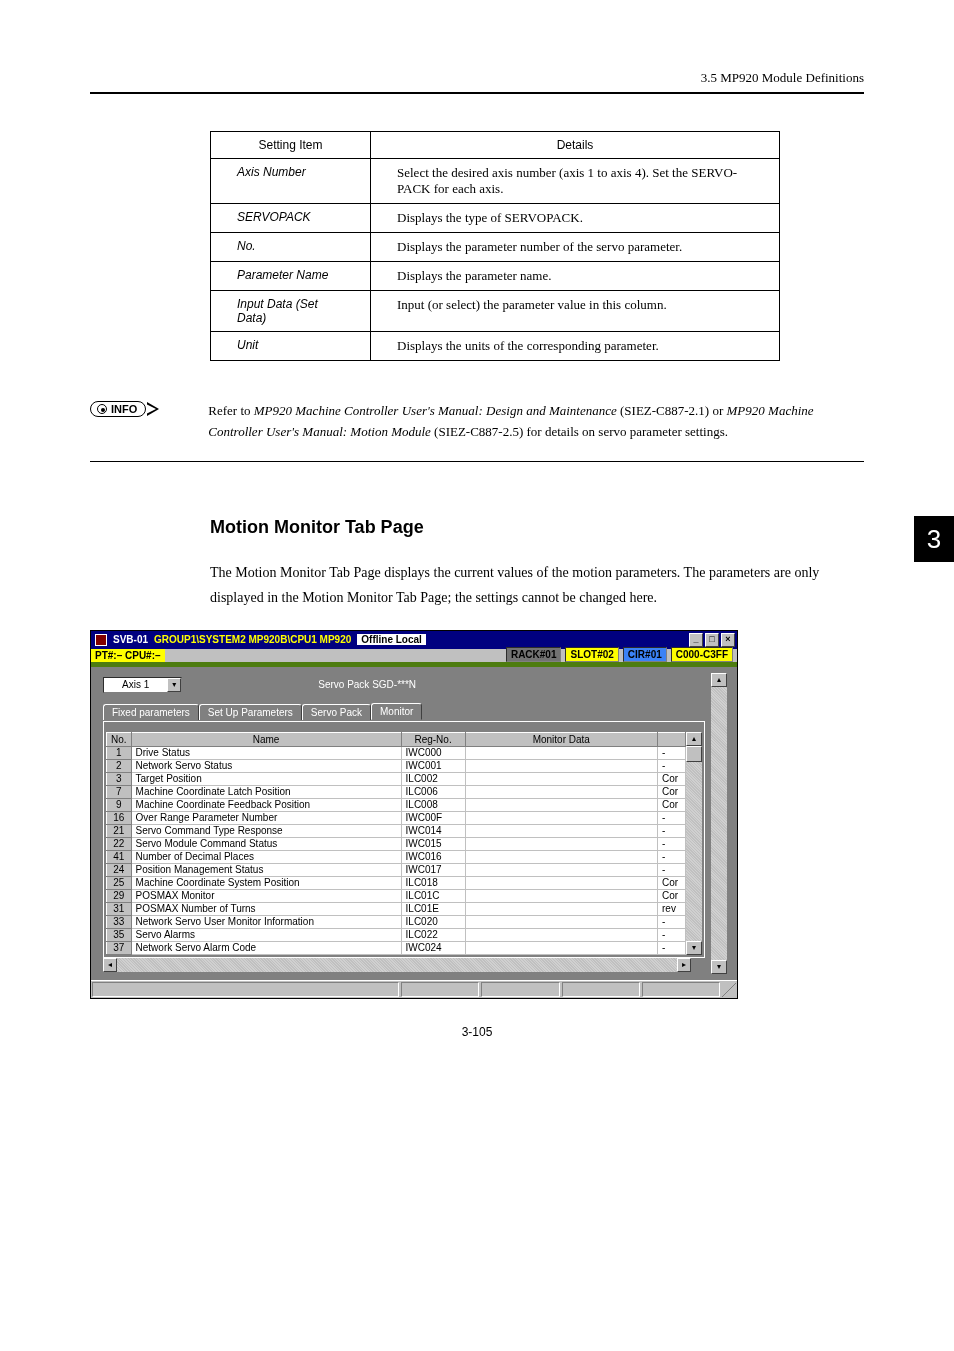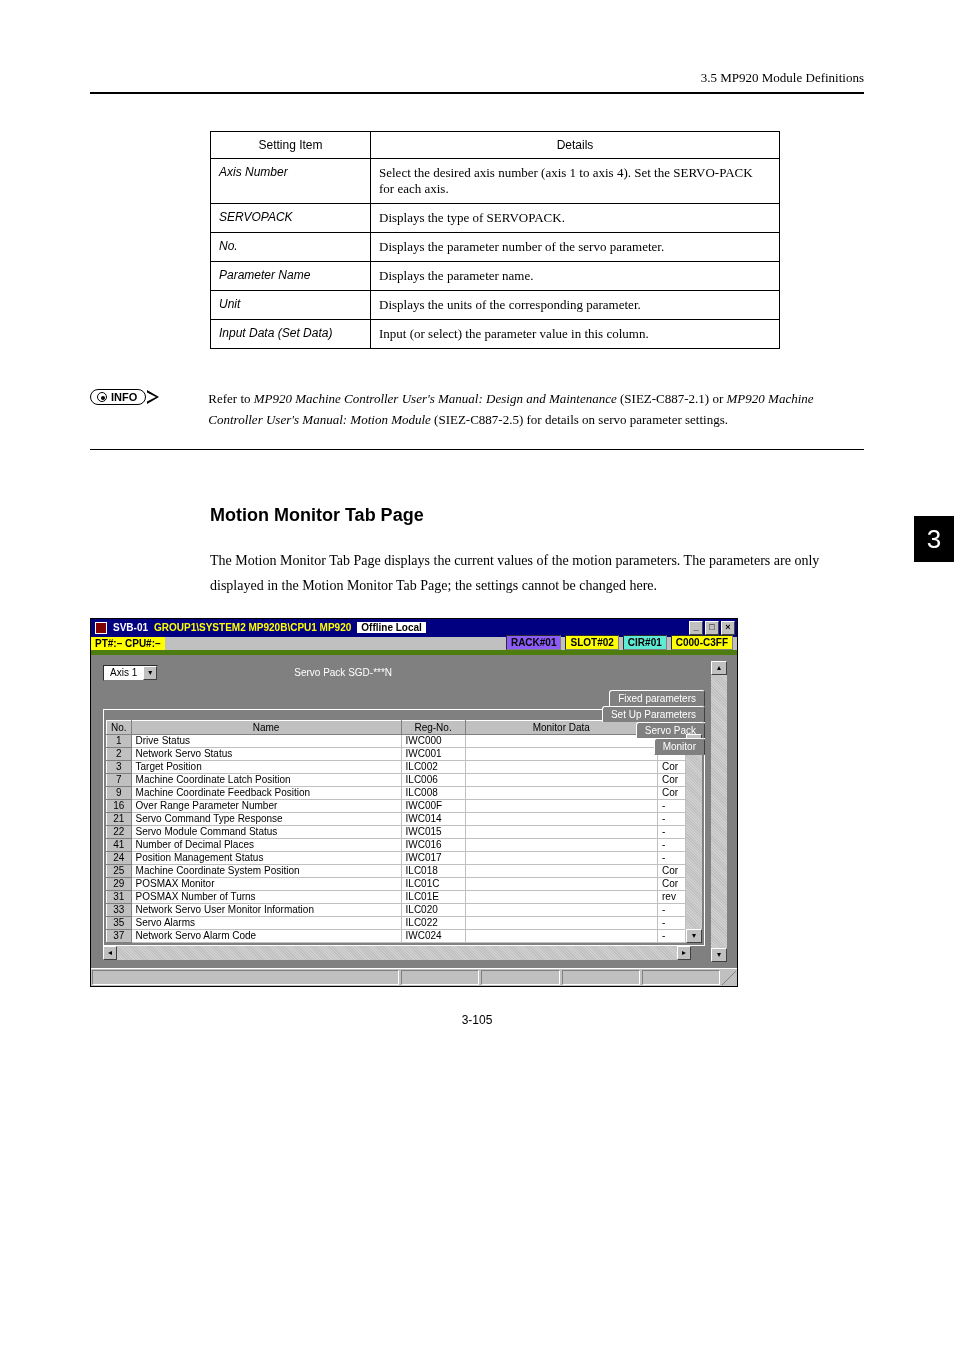--- a/index.html
+++ b/index.html
@@ -28,21 +28,21 @@
   }
   .settings-table {
     margin-left: 120px;
     border-collapse: collapse;
     width: 570px;
     font-size: 13px;
     margin-bottom: 40px;
   }
   .settings-table th, .settings-table td {
     border: 1px solid #000;
-    padding: 6px 8px;
+    padding: 6px 26px;
     text-align: left;
     vertical-align: top;
   }
   .settings-table th {
     font-weight: normal;
     text-align: center;
     font-family: Arial, Helvetica, sans-serif;
     font-size: 12px;
   }
   .settings-table td:first-child {
@@ -191,24 +191,24 @@
   .inner-panel {
     background: #808080;
     flex: 1;
   }
   .axis-row { display: flex; align-items: center; gap: 6px; margin: 4px 0 8px 4px; color: #fff; }
   .combo {
     display: inline-flex; align-items: center;
     background: #fff; color: #000;
     border: 1px inset #808080; height: 16px;
   }
-  .combo-text { padding: 0 6px; font-size: 10px; }
+  .combo-text { padding: 0 18px; font-size: 10px; }
   .combo-btn { width: 14px; height: 14px; background: #c0c0c0; border: 1px solid #fff; border-right-color:#404040; border-bottom-color:#404040; font-size: 8px; text-align: center; line-height: 12px; color:#000;}
   .servo-label { color: #fff; margin-left: 130px; }
-  .tab-row { display: flex; align-items: flex-end; height: 20px; margin-left: 4px; flex-direction: column; }
+  .tab-row { display: flex; align-items: center; height: 20px; margin-left: 4px; }
   .tab {
     background: #808080;
     border: 1px solid #fff;
     border-bottom: none;
     border-right-color: #404040;
     padding: 2px 8px;
     font-size: 10px;
     color: #fff;
     border-top-left-radius: 3px;
     border-top-right-radius: 3px;
@@ -326,26 +326,26 @@
         </tr>
         <tr>
           <td>No.</td>
           <td>Displays the parameter number of the servo parameter.</td>
         </tr>
         <tr>
           <td>Parameter Name</td>
           <td>Displays the parameter name.</td>
         </tr>
         <tr>
+          <td>Input Data (Set Data)</td>
+          <td>Input (or select) the parameter value in this column.</td>
+        </tr>
+        <tr>
           <td>Unit</td>
           <td>Displays the units of the corresponding parameter.</td>
-        </tr>
-        <tr>
-          <td>Input Data (Set Data)</td>
-          <td>Input (or select) the parameter value in this column.</td>
         </tr>
       </tbody>
   </table>
 
   <div class="info-row">
     <span class="info-badge">
       <span class="info-dot"></span>
       <span>INFO</span>
     </span>
     <div class="info-text">
@@ -368,23 +368,23 @@
       <div class="win-controls">
         <span class="win-btn">_</span>
         <span class="win-btn">□</span>
         <span class="win-btn">×</span>
       </div>
     </div>
 
     <div class="info-bar">
       <span class="lbl" style="background:#ffff00; color:#000; height:100%; display:inline-flex; align-items:center;">PT#:– CPU#:–</span>
       <span class="spacer"></span>
-      <span class="field" style="background:#8b5cf6;">RACK#01</span>
+      <span class="field" style="background:#737373;">RACK#01</span>
       <span class="field" style="background:#ffff00;">SLOT#02</span>
-      <span class="field" style="background:#5eead4;">CIR#01</span>
+      <span class="field" style="background:#3b82f6;">CIR#01</span>
       <span class="field" style="background:#ffff00;">C000-C3FF</span>
     </div>
 
     <div class="work-area">
       <div class="inner-panel">
         <div class="axis-row">
           <span class="combo">
             <span class="combo-text">Axis 1</span>
             <span class="combo-btn">▾</span>
           </span>

